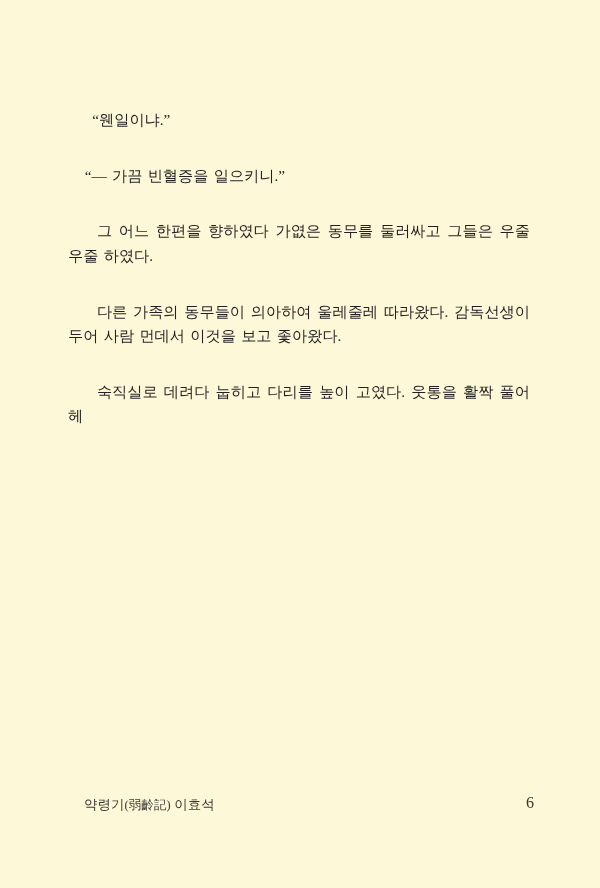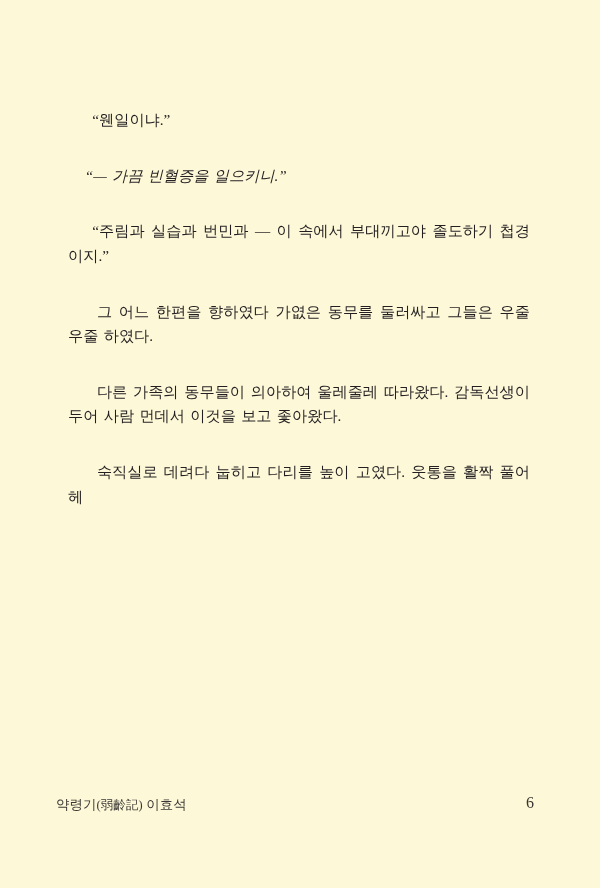--- a/index.html
+++ b/index.html
@@ -32,35 +32,34 @@
     line-height: 1.62;
     text-align: justify;
     text-justify: inter-word;
     word-spacing: 0.10em;
   }
   .para.indent {
     text-indent: 1.9em;
   }
   .para.indent-small {
     text-indent: 1.1em;
-    font-style: italic;
   }
   .para.indent-quote {
     text-indent: 1.6em;
   }
   .footer {
     position: absolute;
     left: 0;
     right: 0;
     bottom: 72px;
     height: 20px;
   }
   .footer-left {
     position: absolute;
-    left: 56px;
+    left: 84px;
     top: 0;
     font-size: 13.4px;
     color: #3a3733;
     letter-spacing: 0.01em;
   }
   .footer-left .hanja {
     font-size: 12.4px;
   }
   .footer-right {
     position: absolute;
@@ -71,21 +70,20 @@
   }
 </style>
 </head>
 <body>
 
 <div class="page">
 
   <div class="content">
     <p class="para indent-quote">“웬일이냐.”</p>
     <p class="para indent-small">“— 가끔 빈혈증을 일으키니.”</p>
-    <p class="para indent-quote">“주림과 실습과 번민과 — 이 속에서 부대끼고야 졸도하기 첩경이지.”</p>
     <p class="para indent">그 어느 한편을 향하였다 가엾은 동무를 둘러싸고 그들은 우줄우줄 하였다.</p>
     <p class="para indent">다른 가족의 동무들이 의아하여 울레줄레 따라왔다.  감독선생이 두어 사람 먼데서 이것을 보고 좇아왔다.</p>
     <p class="para indent">숙직실로 데려다 눕히고 다리를 높이 고였다. 웃통을 활짝 풀어헤</p>
   </div>
 
   <div class="footer">
     <div class="footer-left">
       <span>약령기</span><span class="hanja">(弱齡記)</span>
       <span>이효석</span>
     </div>

